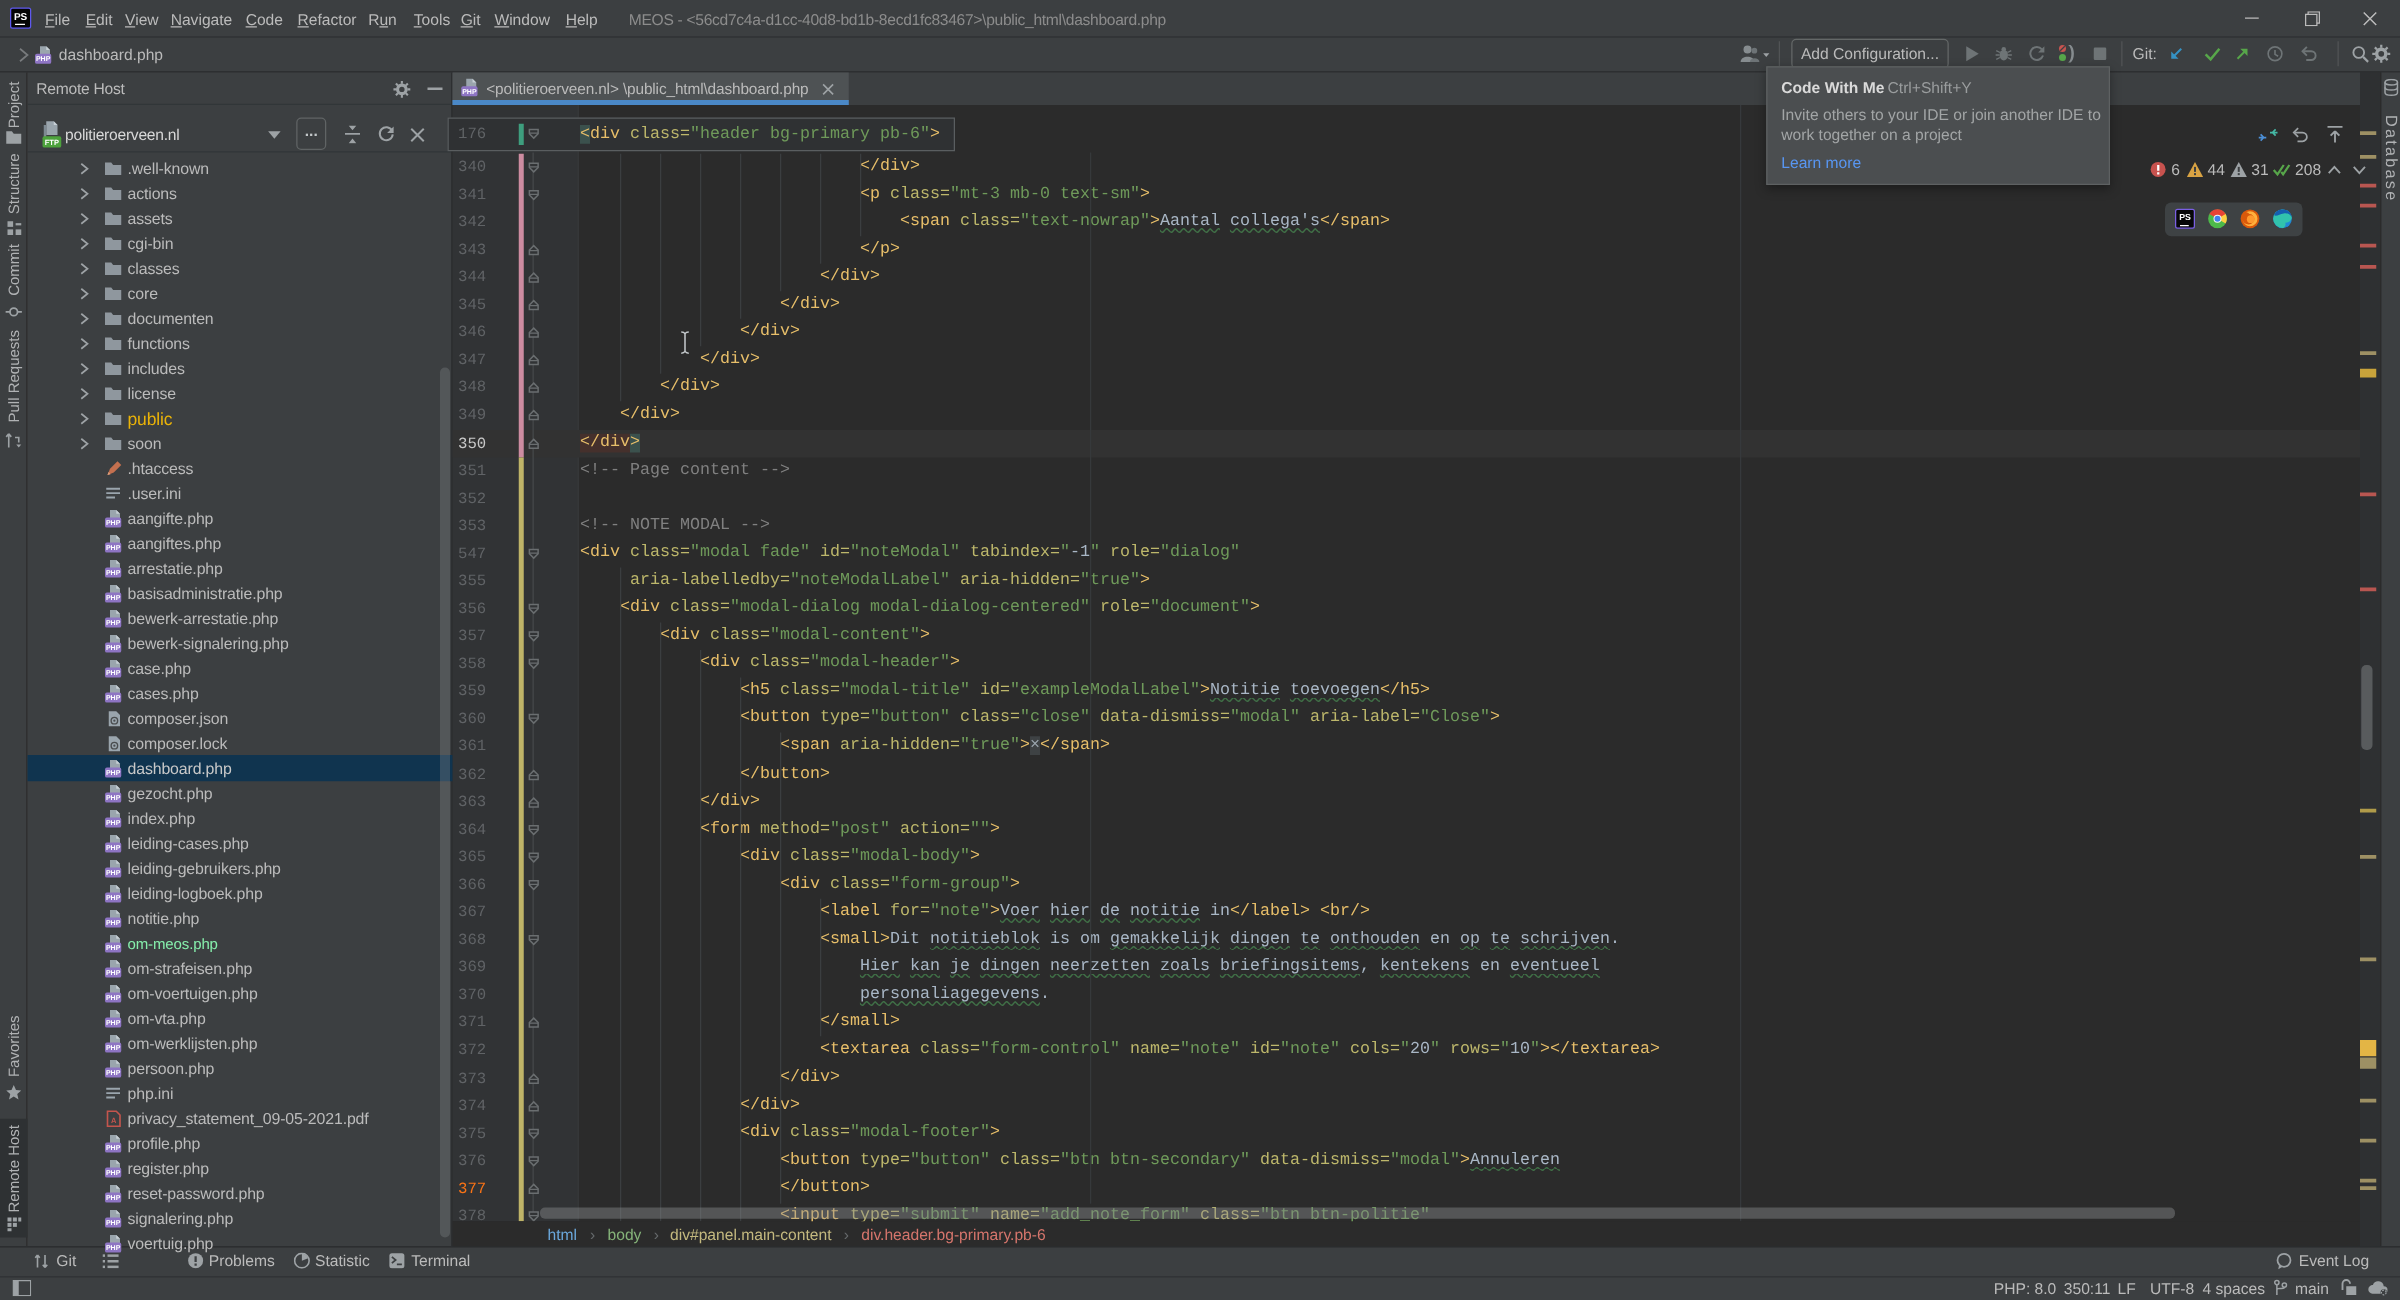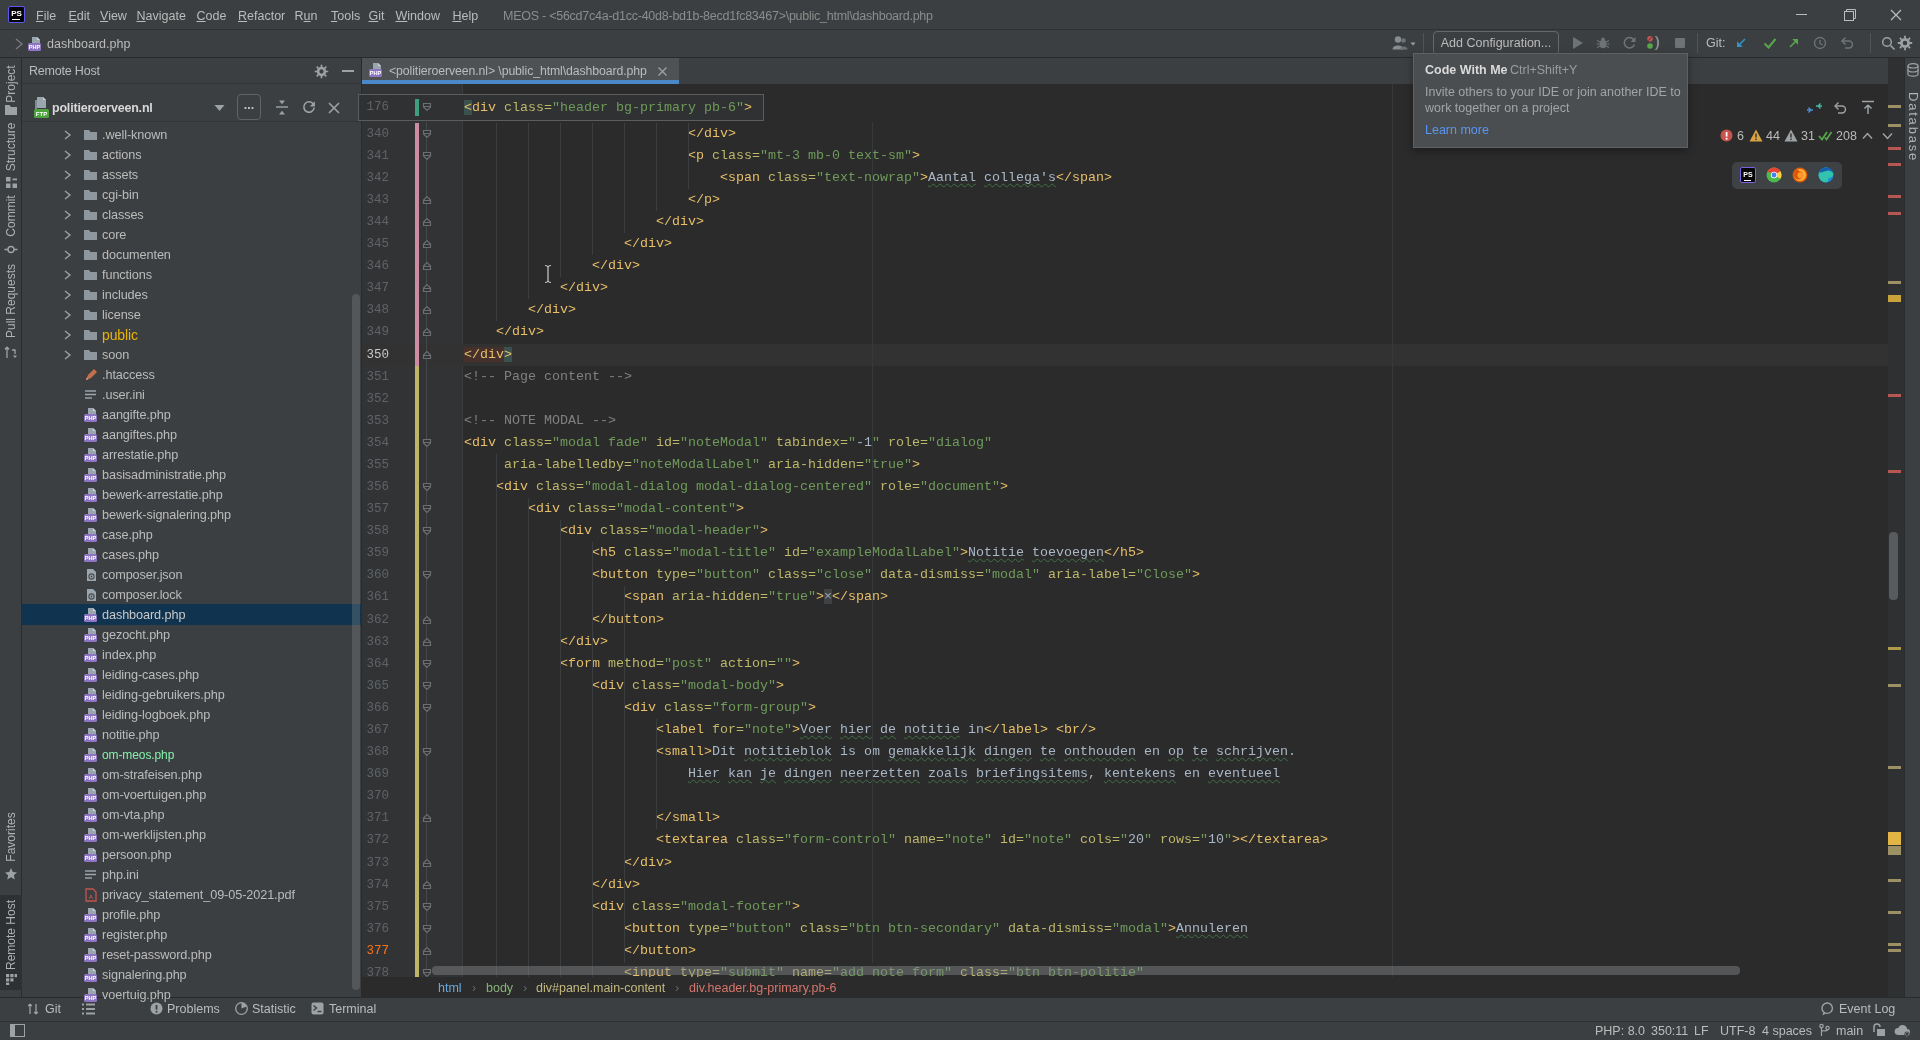--- a/index.html
+++ b/index.html
@@ -176,21 +176,21 @@
     </svg>
 <div class="abs" style="left:342px;top:70px;width:12px;height:1.5px;background:#9da2a5"></div>
 <div class="abs" style="left:22px;top:83px;width:339px;height:1px;background:#313638"></div>
 <svg class="abs" style="left:33px;top:96px" width="17" height="24" viewBox="0 0 17 24">
       <path d="M4 1 H10 L13 4 V12 H4 Z" fill="#9aa5ad"></path>
       <path d="M10 1 L10 4 L13 4 Z" fill="#c8d0d6"></path>
       <path d="M2 4 H4 V14 H11 V16 H2 Z" fill="#7e8a92"></path>
       <rect x="1" y="13" width="15" height="9" rx="1.5" fill="#4da23d"></rect>
       <text x="8.5" y="20.2" font-family="Liberation Sans" font-size="6px" font-weight="bold" fill="#fff" text-anchor="middle">FTP</text>
     </svg>
-<div class="abs" style="left:52px;top:101px;height:15px;line-height:15px;color:#d8d8d8;font-weight:bold;font-size:12.5px;letter-spacing:-0.2px">politieroerveen.nl</div>
+<div class="abs" style="left:52px;top:101px;height:15px;line-height:15px;color:#d8d8d8;font-weight:normal;font-size:12.5px;letter-spacing:-0.2px">politieroerveen.nl</div>
 <svg class="abs" style="left:214px;top:104px" width="11" height="8">
       <path d="M0.5 1 L5.5 7 L10.5 1 Z" fill="#9da2a5"></path>
     </svg>
 <div class="abs" style="left:237px;top:94px;width:24px;height:26px;border:1px solid #606465;border-radius:4px;color:#c3c7c9;text-align:center;line-height:20px;font-weight:bold">...</div>
 <svg class="abs" style="left:275px;top:100px" width="14" height="15" viewBox="0 0 14 15">
       <path d="M1 7 H13" stroke="#9da2a5" stroke-width="1.4"></path>
       <path d="M4 0.5 H10 L7 4.2 Z M4 14.5 H10 L7 10.8 Z" fill="#9da2a5"></path>
     </svg>
 <svg class="abs" style="left:301px;top:100px" width="15" height="15" viewBox="0 0 15 15">
       <path d="M12.6 4.5 A5.2 5.2 0 1 0 13.2 7.5" fill="none" stroke="#9da2a5" stroke-width="1.6"></path>
@@ -654,21 +654,21 @@
 <div class="cl" style="top:299.3px">        <span class="t">&lt;/div&gt;</span></div>
 <div class="num" style="top:321.4px;color:#606366">349</div>
 <div class="cl" style="top:321.4px">    <span class="t">&lt;/div&gt;</span></div>
 <div class="num" style="top:343.5px;color:#c8c8c8">350</div>
 <div class="cl" style="top:343.5px"><span style="background:#45302c" class="t">&lt;/div</span><span style="background:#3b514d" class="t">&gt;</span></div>
 <div class="num" style="top:365.6px;color:#606366">351</div>
 <div class="cl" style="top:365.6px"><span class="c">&lt;!-- Page content --&gt;</span></div>
 <div class="num" style="top:387.6px;color:#606366">352</div>
 <div class="num" style="top:409.7px;color:#606366">353</div>
 <div class="cl" style="top:409.7px"><span class="c">&lt;!-- NOTE MODAL --&gt;</span></div>
-<div class="num" style="top:431.8px;color:#606366">354</div>
+<div class="num" style="top:431.8px;color:#606366">547</div>
 <div class="cl" style="top:431.8px"><span class="t">&lt;div</span><span class="a"> class=</span><span class="s">"modal fade"</span><span class="a"> id=</span><span class="s">"noteModal"</span><span class="a"> tabindex=</span><span class="s">"</span><span class="p">-1</span><span class="s">"</span><span class="a"> role=</span><span class="s">"dialog"</span></div>
 <div class="num" style="top:453.9px;color:#606366">355</div>
 <div class="cl" style="top:453.9px">     <span class="a">aria-labelledby=</span><span class="s">"noteModalLabel"</span><span class="a"> aria-hidden=</span><span class="s">"true"</span><span class="t">&gt;</span></div>
 <div class="num" style="top:476.0px;color:#606366">356</div>
 <div class="cl" style="top:476.0px">    <span class="t">&lt;div</span><span class="a"> class=</span><span class="s">"modal-dialog modal-dialog-centered"</span><span class="a"> role=</span><span class="s">"document"</span><span class="t">&gt;</span></div>
 <div class="num" style="top:498.1px;color:#606366">357</div>
 <div class="cl" style="top:498.1px">        <span class="t">&lt;div</span><span class="a"> class=</span><span class="s">"modal-content"</span><span class="t">&gt;</span></div>
 <div class="num" style="top:520.2px;color:#606366">358</div>
 <div class="cl" style="top:520.2px">            <span class="t">&lt;div</span><span class="a"> class=</span><span class="s">"modal-header"</span><span class="t">&gt;</span></div>
 <div class="num" style="top:542.3px;color:#606366">359</div>
@@ -687,20 +687,21 @@
 <div class="cl" style="top:674.8px">                <span class="t">&lt;div</span><span class="a"> class=</span><span class="s">"modal-body"</span><span class="t">&gt;</span></div>
 <div class="num" style="top:696.9px;color:#606366">366</div>
 <div class="cl" style="top:696.9px">                    <span class="t">&lt;div</span><span class="a"> class=</span><span class="s">"form-group"</span><span class="t">&gt;</span></div>
 <div class="num" style="top:718.9px;color:#606366">367</div>
 <div class="cl" style="top:718.9px">                        <span class="t">&lt;label</span><span class="a"> for=</span><span class="s">"note"</span><span class="t">&gt;</span><span class="p sp">Voer</span><span class="p"> </span><span class="p sp">hier</span><span class="p"> </span><span class="p sp">de</span><span class="p"> </span><span class="p sp">notitie</span><span class="p"> in</span><span class="t">&lt;/label&gt;</span><span class="p"> </span><span class="t">&lt;br</span><span class="t">/&gt;</span></div>
 <div class="num" style="top:741.0px;color:#606366">368</div>
 <div class="cl" style="top:741.0px">                        <span class="t">&lt;small</span><span class="t">&gt;</span><span class="p">Dit </span><span class="p sp">notitieblok</span><span class="p"> is om </span><span class="p sp">gemakkelijk</span><span class="p"> </span><span class="p sp">dingen</span><span class="p"> </span><span class="p sp">te</span><span class="p"> </span><span class="p sp">onthouden</span><span class="p"> en </span><span class="p sp">op</span><span class="p"> </span><span class="p sp">te</span><span class="p"> </span><span class="p sp">schrijven</span><span class="p">.</span></div>
 <div class="num" style="top:763.1px;color:#606366">369</div>
 <div class="cl" style="top:763.1px">                            <span class="p sp">Hier</span><span class="p"> </span><span class="p sp">kan</span><span class="p"> </span><span class="p sp">je</span><span class="p"> </span><span class="p sp">dingen</span><span class="p"> </span><span class="p sp">neerzetten</span><span class="p"> </span><span class="p sp">zoals</span><span class="p"> </span><span class="p sp">briefingsitems</span><span class="p">, </span><span class="p sp">kentekens</span><span class="p"> en </span><span class="p sp">eventueel</span></div>
 <div class="num" style="top:785.2px;color:#606366">370</div>
+<div class="cl" style="top:785.2px">                            <span class="p sp">personaliagegevens</span><span class="p">.</span></div>
 <div class="num" style="top:807.3px;color:#606366">371</div>
 <div class="cl" style="top:807.3px">                        <span class="t">&lt;/small&gt;</span></div>
 <div class="num" style="top:829.4px;color:#606366">372</div>
 <div class="cl" style="top:829.4px">                        <span class="t">&lt;textarea</span><span class="a"> class=</span><span class="s">"form-control"</span><span class="a"> name=</span><span class="s">"note"</span><span class="a"> id=</span><span class="s">"note"</span><span class="a"> cols=</span><span class="s">"</span><span class="p">20</span><span class="s">"</span><span class="a"> rows=</span><span class="s">"</span><span class="p">10</span><span class="s">"</span><span class="t">&gt;</span><span class="t">&lt;/textarea&gt;</span></div>
 <div class="num" style="top:851.5px;color:#606366">373</div>
 <div class="cl" style="top:851.5px">                    <span class="t">&lt;/div&gt;</span></div>
 <div class="num" style="top:873.6px;color:#606366">374</div>
 <div class="cl" style="top:873.6px">                <span class="t">&lt;/div&gt;</span></div>
 <div class="num" style="top:895.6px;color:#606366">375</div>
 <div class="cl" style="top:895.6px">                <span class="t">&lt;div</span><span class="a"> class=</span><span class="s">"modal-footer"</span><span class="t">&gt;</span></div>

